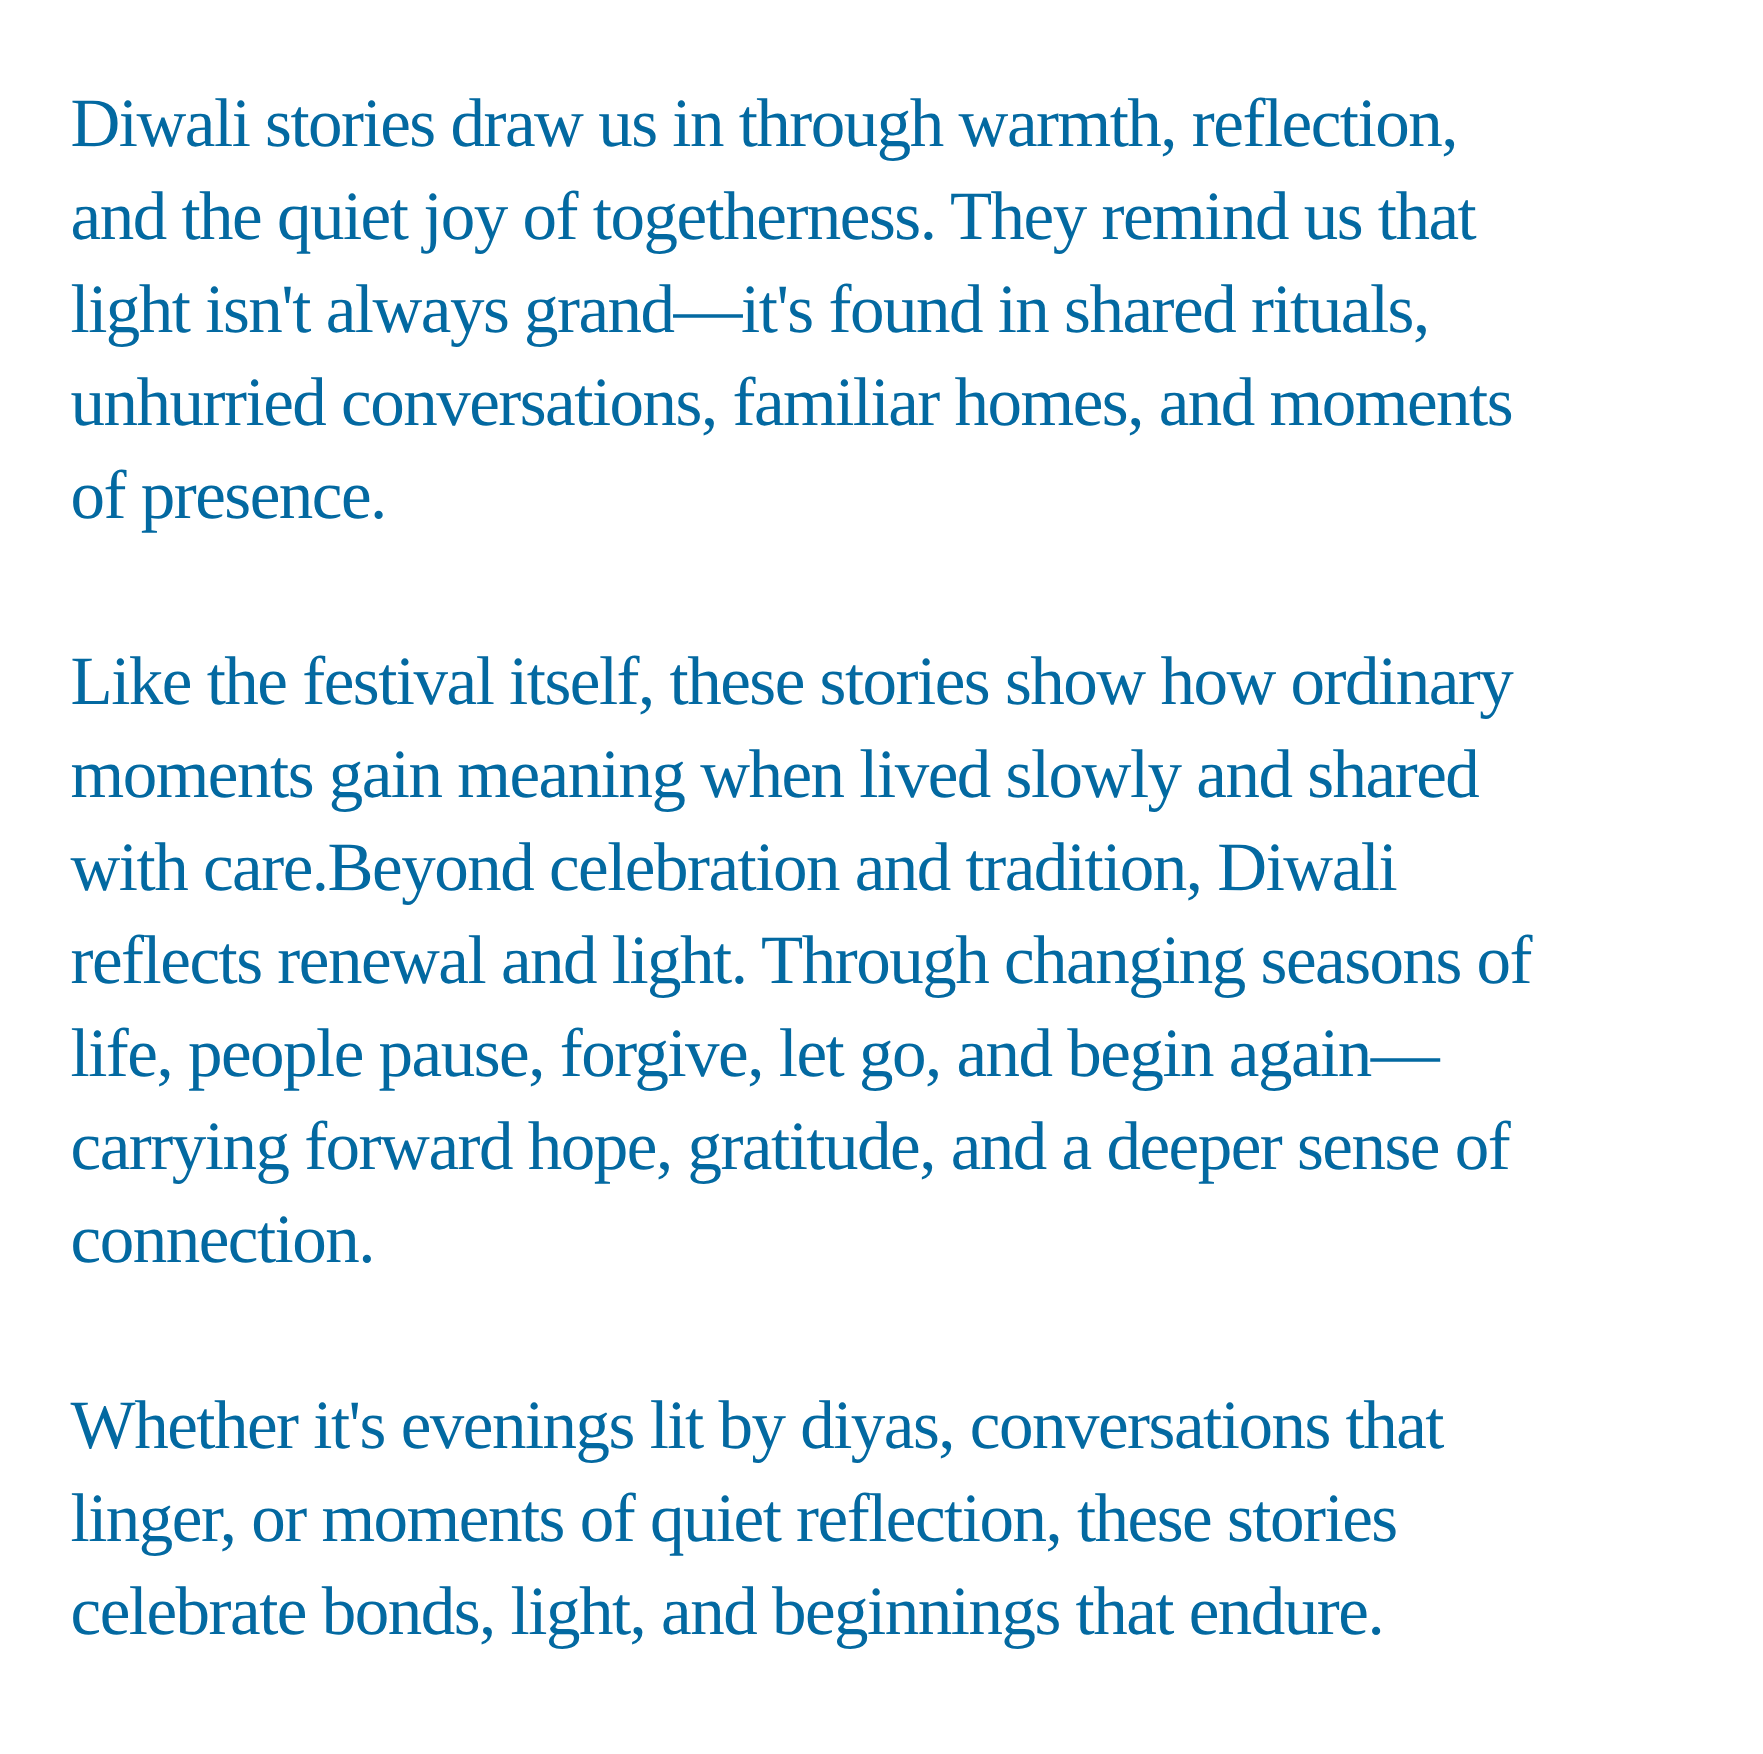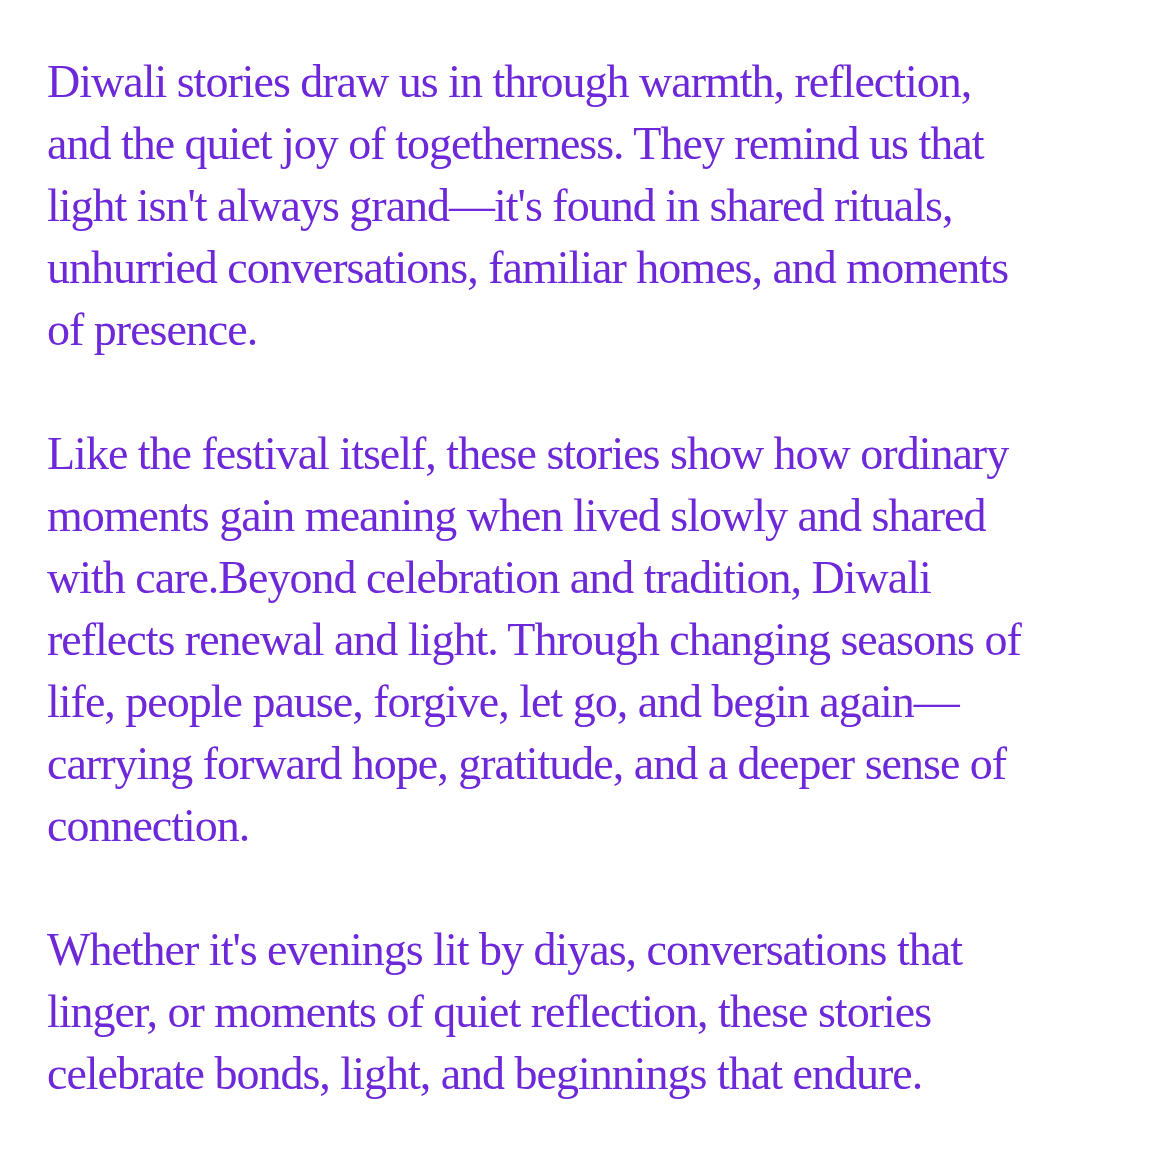--- a/index.html
+++ b/index.html
@@ -17,21 +17,21 @@
     width: 1175px;
     height: 1169px;
     padding: 51px 40px 0 47px;
     background: #ffffff;
   }
   .para {
     font-family: "Liberation Serif", "DejaVu Serif", serif;
     font-size: 46px;
     line-height: 62px;
     letter-spacing: -1px;
-    color: #6d28d9;
+    color: #0369a1;
     margin: 0 0 62px 0;
     white-space: nowrap;
     font-weight: 400;
   }
   .para:last-child {
     margin-bottom: 16px;
   }
 </style>
 </head>
 <body>

